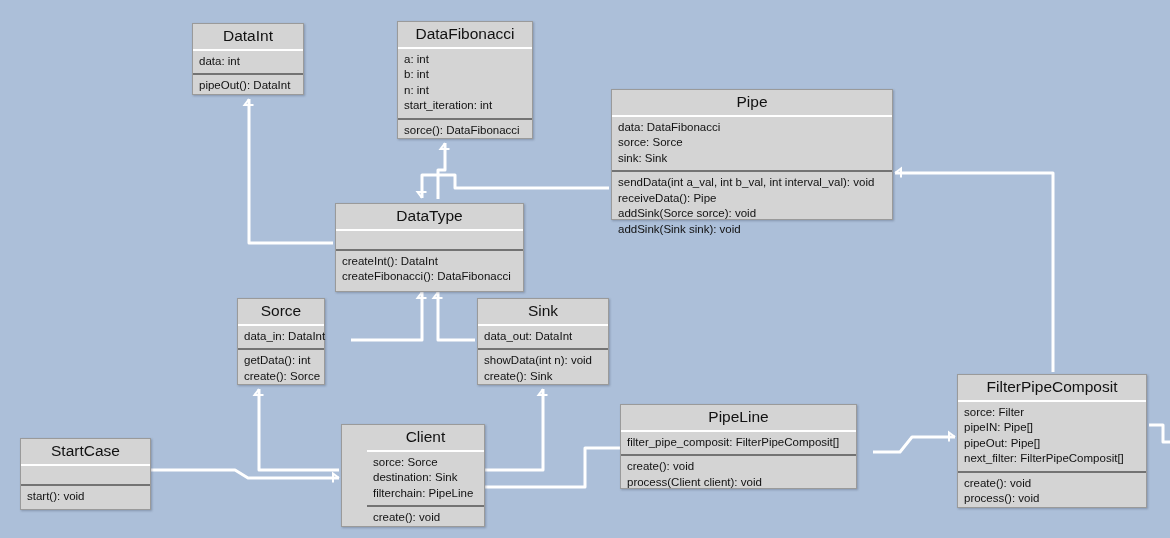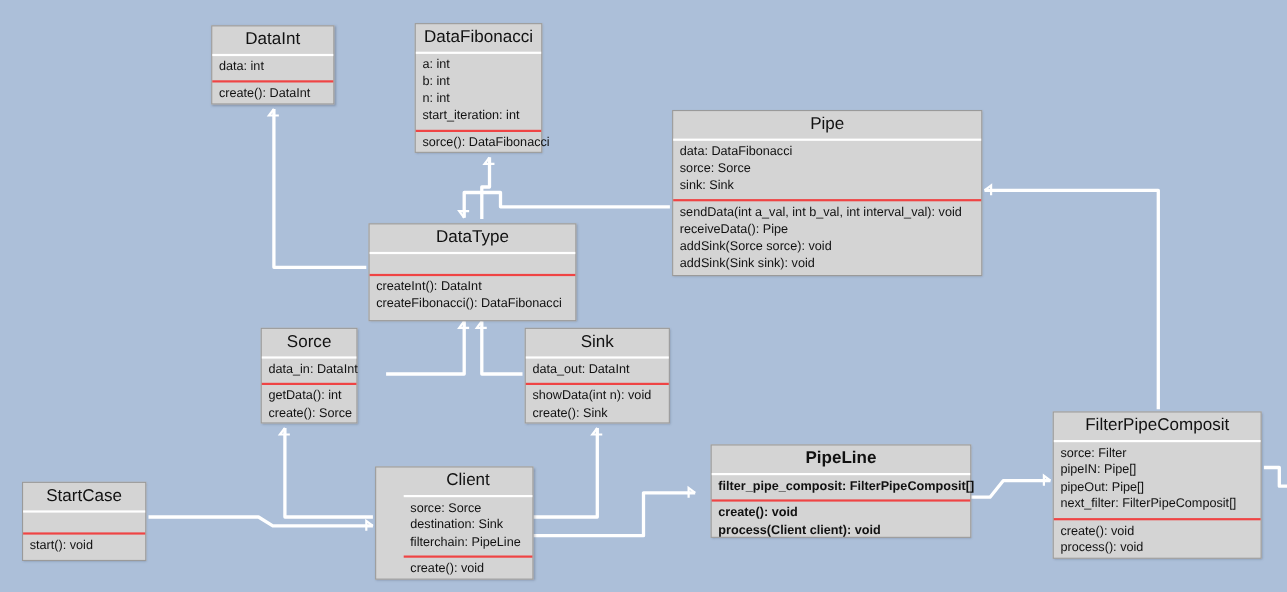--- a/index.html
+++ b/index.html
@@ -34,21 +34,21 @@
   .uml-name {
     text-align: center;
     font-size: 15.5px;
     color: #111111;
     padding: 3px 6px 4px 6px;
     line-height: 1.15;
     border-bottom: 2px solid #ffffff;
   }
   .uml-compartment {
     padding: 3px 6px 4px 6px;
-    border-bottom: 2px solid #ef4444;
+    border-bottom: 2px solid #737373;
   }
   .uml-compartment.last {
     border-bottom: none;
   }
   .uml-compartment.empty {
     min-height: 14px;
     padding-top: 2px;
     padding-bottom: 2px;
   }
   .uml-row {
@@ -91,36 +91,36 @@
       </g>
   </svg>
 
   <div id="classes-layer">
       <div class="uml-class" style="left: 192px; top: 23px; width: 112px; height: 72px;">
         <div class="uml-name">DataInt</div>
         <div class="uml-compartment">
           <div class="uml-row">data: int</div>
         </div>
         <div class="uml-compartment last">
-          <div class="uml-row">create(): DataInt</div>
-        </div>
-      </div>
-      <div class="uml-class" style="left: 377px; top: 21px; width: 116px; height: 118px;">
+          <div class="uml-row">pipeOut(): DataInt</div>
+        </div>
+      </div>
+      <div class="uml-class" style="left: 397px; top: 21px; width: 136px; height: 118px;">
         <div class="uml-name">DataFibonacci</div>
         <div class="uml-compartment">
           <div class="uml-row">a: int</div>
           <div class="uml-row">b: int</div>
           <div class="uml-row">n: int</div>
           <div class="uml-row">start_iteration: int</div>
         </div>
         <div class="uml-compartment last">
           <div class="uml-row">sorce(): DataFibonacci</div>
         </div>
       </div>
-      <div class="uml-class" style="left: 611px; top: 100px; width: 282px; height: 151px;">
+      <div class="uml-class" style="left: 611px; top: 89px; width: 282px; height: 131px;">
         <div class="uml-name">Pipe</div>
         <div class="uml-compartment">
           <div class="uml-row">data: DataFibonacci</div>
           <div class="uml-row">sorce: Sorce</div>
           <div class="uml-row">sink: Sink</div>
         </div>
         <div class="uml-compartment last">
           <div class="uml-row">sendData(int a_val, int b_val, int interval_val): void</div>
           <div class="uml-row">receiveData(): Pipe</div>
           <div class="uml-row">addSink(Sorce sorce): void</div>
@@ -161,42 +161,42 @@
           <div class="uml-row">sorce: Filter</div>
           <div class="uml-row">pipeIN: Pipe[]</div>
           <div class="uml-row">pipeOut: Pipe[]</div>
           <div class="uml-row">next_filter: FilterPipeComposit[]</div>
         </div>
         <div class="uml-compartment last">
           <div class="uml-row">create(): void</div>
           <div class="uml-row">process(): void</div>
         </div>
       </div>
-      <div class="uml-class" style="left: 646px; top: 404px; width: 237px; height: 85px; font-weight: bold;">
+      <div class="uml-class" style="left: 620px; top: 404px; width: 237px; height: 85px;">
         <div class="uml-name">PipeLine</div>
         <div class="uml-compartment">
           <div class="uml-row">filter_pipe_composit: FilterPipeComposit[]</div>
         </div>
         <div class="uml-compartment last">
           <div class="uml-row">create(): void</div>
           <div class="uml-row">process(Client client): void</div>
         </div>
       </div>
       <div class="uml-class" style="left: 341px; top: 424px; width: 144px; height: 103px; padding-left: 25px;">
         <div class="uml-name">Client</div>
         <div class="uml-compartment">
           <div class="uml-row">sorce: Sorce</div>
           <div class="uml-row">destination: Sink</div>
           <div class="uml-row">filterchain: PipeLine</div>
         </div>
         <div class="uml-compartment last">
           <div class="uml-row">create(): void</div>
         </div>
       </div>
-      <div class="uml-class" style="left: 20px; top: 438px; width: 113px; height: 72px;">
+      <div class="uml-class" style="left: 20px; top: 438px; width: 131px; height: 72px;">
         <div class="uml-name">StartCase</div>
         <div class="uml-compartment empty"></div>
         <div class="uml-compartment last">
           <div class="uml-row">start(): void</div>
         </div>
       </div>
     </div>
 
 </div>
 

